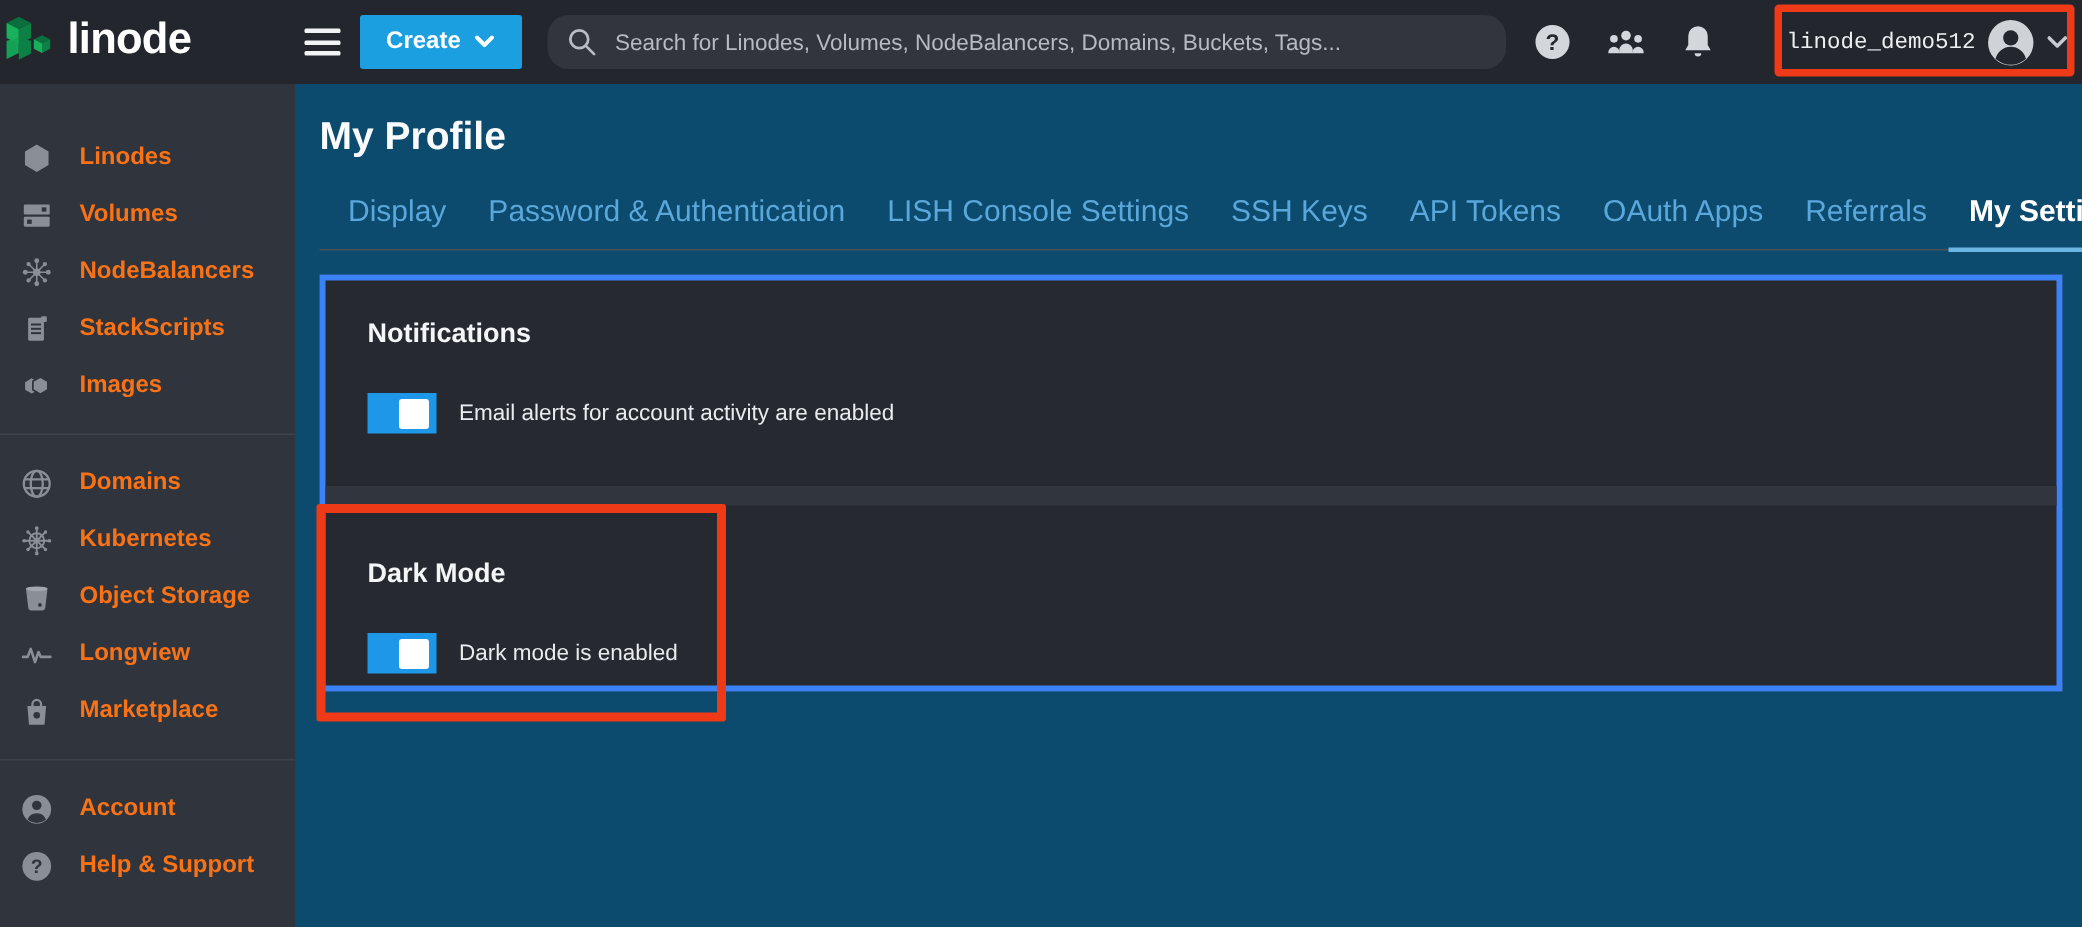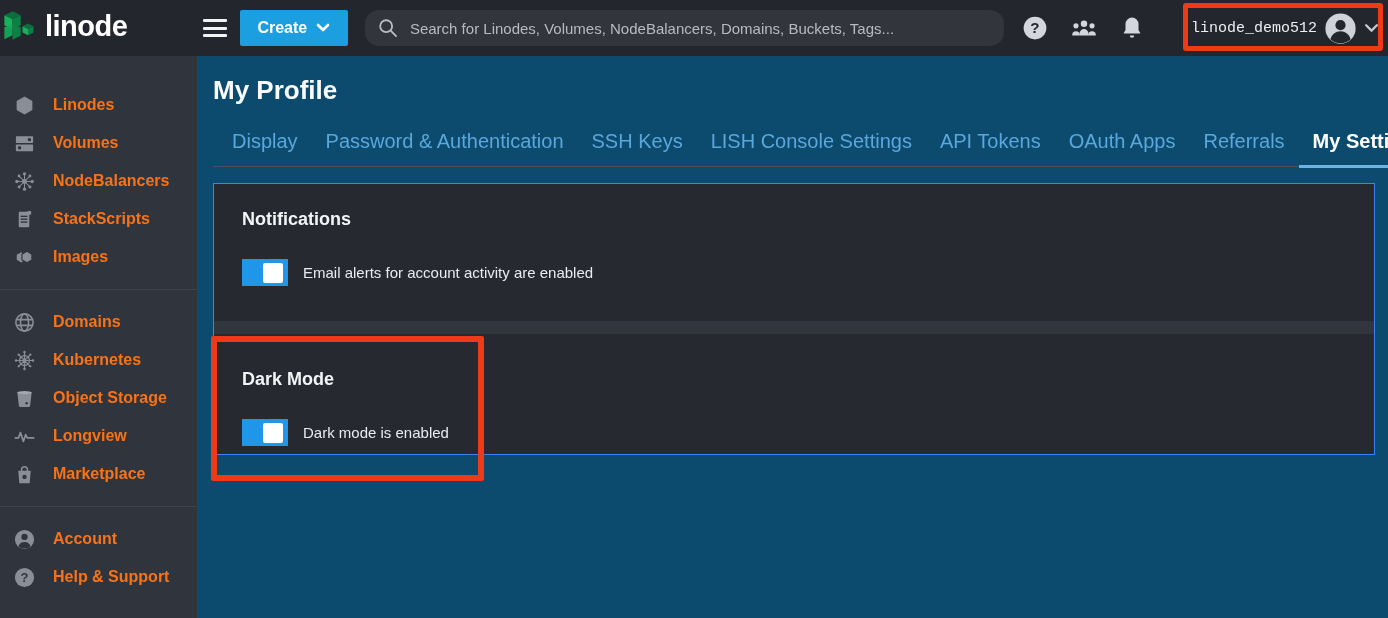--- a/index.html
+++ b/index.html
@@ -43,21 +43,21 @@
   .side-item svg { width:23px; height:23px; flex:none; }
   .side-label { color:#f97316; font-weight:bold; font-size:16px; white-space:nowrap; }
   .side-divider { height:1px; background:#3e424a; margin:13px 0; }
   
   .main { position:absolute; left:197px; top:56px; right:0; bottom:0; background:#0c4a6e; padding:0 13px 0 16px; }
   .page-title { margin-top:19px; font-size:26px; font-weight:bold; color:#fafbfd; }
   .tabs { display:flex; margin-top:15px; border-bottom:1px solid #4c5158; padding-left:5px; }
   .tab { padding:9px 14px 13px; font-size:20px; color:var(--tab-blue); position:relative; cursor:pointer; white-space:nowrap; }
   .tab.active { color:#ffffff; font-weight:bold; }
   .tab.active::after { content:""; position:absolute; left:0; right:0; bottom:-2px; height:3px; background:var(--underline-blue); }
-  .panel { margin-top:16px; background:#26292f; border:1px solid #3b82f6; position:relative; }
+  .panel { margin-top:16px; background:#26292f; border:4px solid #3b82f6; position:relative; }
   .panel-section { padding:25px 28px 0; }
   .panel-section.second { padding-top:35px; height:120px; }
   .panel-section.first { height:137px; }
   .section-heading { font-size:18px; font-weight:bold; color:#f3f5f7; }
   .section-divider { height:13px; background:#31353d; }
   .toggle-row { display:flex; align-items:center; gap:15px; margin-top:29px; }
   .toggle { width:46px; height:27px; background:var(--toggle-blue); position:relative; flex:none; cursor:pointer; }
   .toggle .knob { position:absolute; width:20px; height:20px; top:3.5px; left:21px; background:#ffffff; border-radius:2px; }
   .toggle-label { font-size:15px; color:#e9ebee; }
   
@@ -285,22 +285,22 @@
     <span class="side-label">Help &amp; Support</span>
   </div>
 </nav>
 
 <main class="main">
   <h1 class="page-title">My Profile</h1>
 
   <div class="tabs">
     <div class="tab">Display</div>
     <div class="tab">Password &amp; Authentication</div>
+    <div class="tab">LISH Console Settings</div>
     <div class="tab">SSH Keys</div>
-    <div class="tab">LISH Console Settings</div>
     <div class="tab">API Tokens</div>
     <div class="tab">OAuth Apps</div>
     <div class="tab">Referrals</div>
     <div class="tab active">My Settings</div>
   </div>
 
   <section class="panel">
     <div class="panel-section first">
       <h2 class="section-heading">Notifications</h2>
       <div class="toggle-row">

